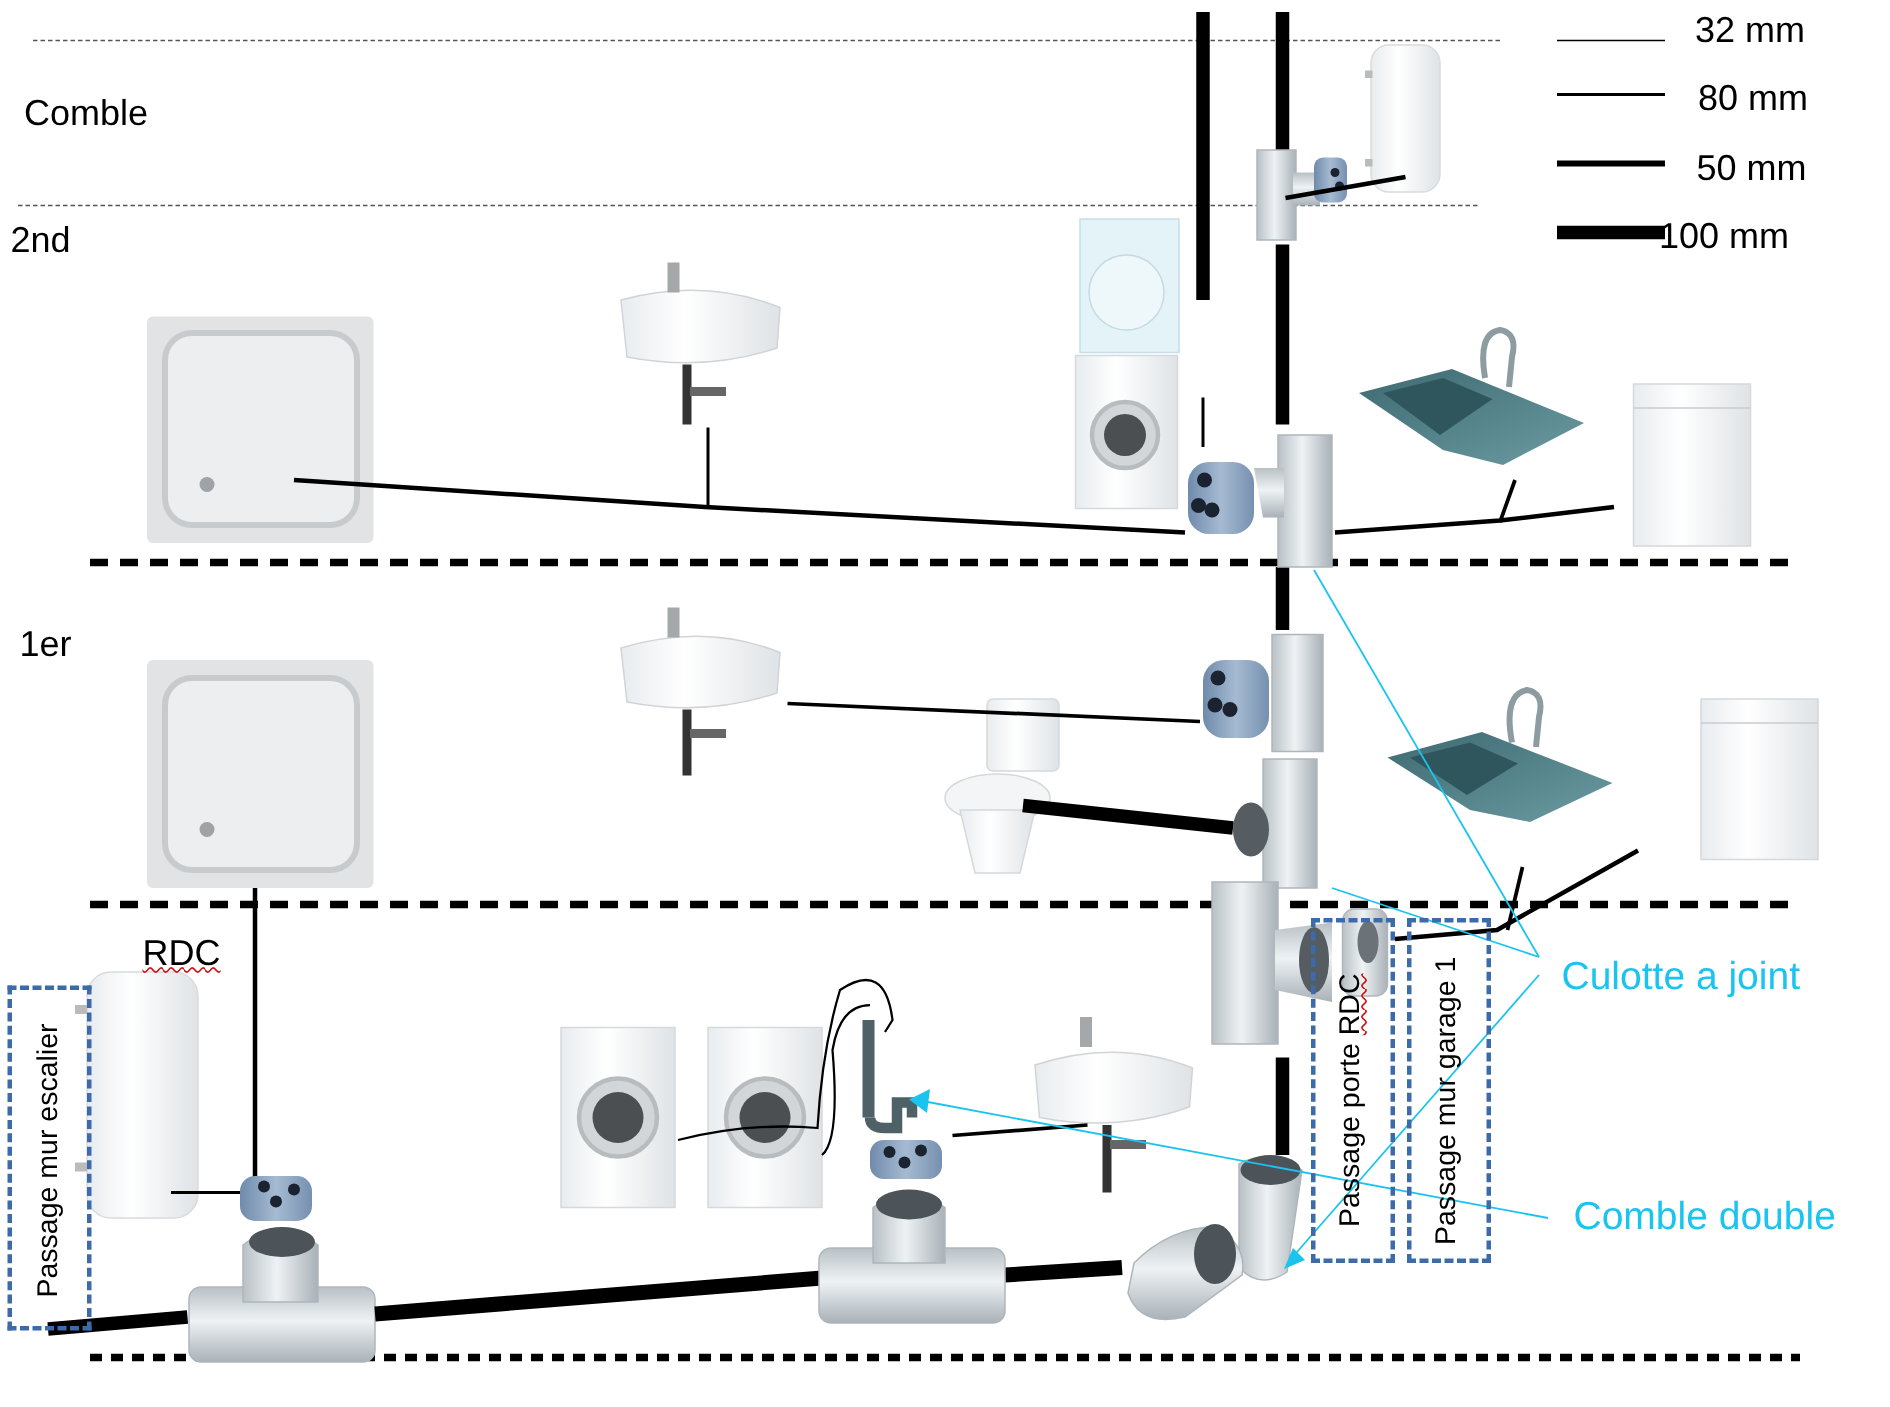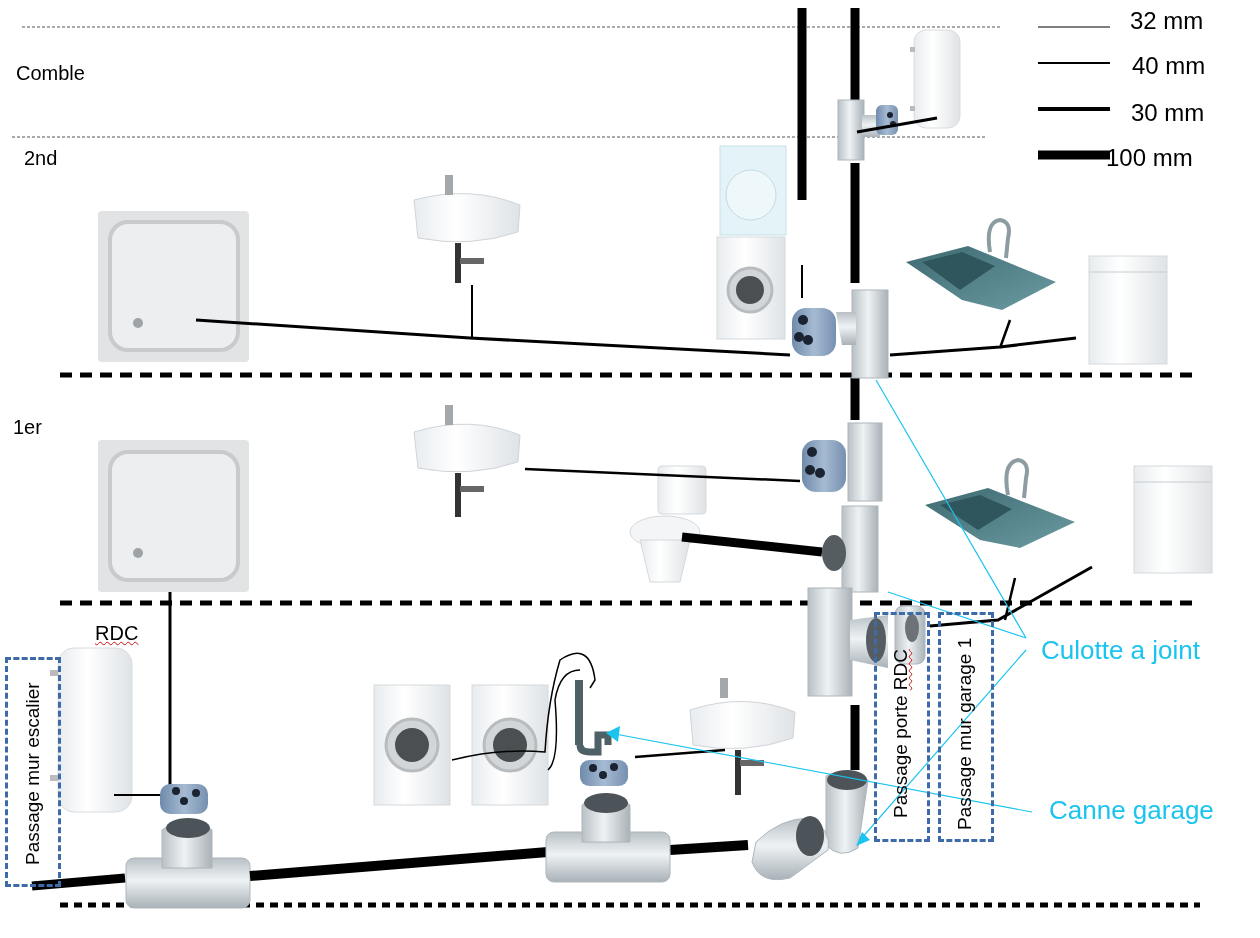--- a/index.html
+++ b/index.html
@@ -1,19 +1,19 @@
 <!DOCTYPE html>
 <html><head>
   <meta charset="utf-8">
   <style>
     html, body { margin: 0; padding: 0; background: #ffffff; }
     body { width: 1260px; height: 938px; position: relative; overflow: hidden; font-family: "Liberation Sans", sans-serif; }
     #canvas { position: absolute; left: 0; top: 0; width: 1260px; height: 938px; }
     .lbl { position: absolute; color: #000; font-family: "Liberation Sans", sans-serif; white-space: nowrap; }
-    .floor-label { font-size: 20px; }
+    .floor-label { font-size: 24px; }
     .legend-label { font-size: 24px; }
     .annot { position: absolute; color: #1ac4ef; font-size: 26px; font-family: "Liberation Sans", sans-serif; white-space: nowrap; text-align: right; }
     .vbox { position: absolute; border: 3px dashed #3d6aa8; box-sizing: border-box; }
     .vtext { position: absolute; font-size: 19px; color: #000; transform: rotate(-90deg); transform-origin: left top; white-space: nowrap; font-family: "Liberation Sans", sans-serif; }
     .squig { text-decoration: underline wavy #d01010; text-decoration-thickness: 1px; }
   </style>
 </head>
 <body>
 
 <svg id="canvas" width="1260" height="938" viewBox="0 0 1260 938" xmlns="http://www.w3.org/2000/svg">
@@ -239,32 +239,32 @@
   <polygon points="606,733 620,726 618,742" fill="#1ac4ef"></polygon>
   <polygon points="856,846 862,832 870,840" fill="#1ac4ef"></polygon>
 
   <line x1="1038" y1="27" x2="1110" y2="27" stroke="#000" stroke-width="1"></line>
   <line x1="1038" y1="63" x2="1110" y2="63" stroke="#000" stroke-width="2"></line>
   <line x1="1038" y1="109" x2="1110" y2="109" stroke="#000" stroke-width="4"></line>
   <line x1="1038" y1="155" x2="1110" y2="155" stroke="#000" stroke-width="9"></line>
 </svg>
 
 <div class="lbl floor-label" style="left:16px; top:62px;">Comble</div>
-<div class="lbl floor-label" style="left:24px; top:147px;">2nd</div>
+<div class="lbl floor-label" style="left:7px; top:147px;">2nd</div>
 <div class="lbl floor-label" style="left:13px; top:396px;margin-top:20px;">1er</div>
 <div class="lbl floor-label squig" style="left:95px; top:622px;">RDC</div>
 
 <div class="lbl legend-label" style="left:1130px; top:7px;">32 mm</div>
-<div class="lbl legend-label" style="left:1132px; top:52px;">40 mm</div>
-<div class="lbl legend-label" style="left:1131px; top:99px;">30 mm</div>
+<div class="lbl legend-label" style="left:1132px; top:52px;">80 mm</div>
+<div class="lbl legend-label" style="left:1131px; top:99px;">50 mm</div>
 <div class="lbl legend-label" style="left:1106px; top:144px;">100 mm</div>
 
 <div class="vbox" style="left:5px; top:657px; width:56px; height:230px;"></div>
 <div class="vtext" style="left:22px; top:865px;">Passage mur escalier</div>
 
 <div class="vbox" style="left:874px; top:612px; width:56px; height:230px;"></div>
 <div class="vtext" style="left:890px; top:818px;"><span>Passage porte </span><span class="squig">RDC</span></div>
 
 <div class="vbox" style="left:938px; top:612px; width:56px; height:230px;"></div>
 <div class="vtext" style="left:954px; top:830px;">Passage mur garage 1</div>
 
 <div class="annot" style="left:1041px; top:635px;">Culotte a joint</div>
-<div class="annot" style="left:1049px; top:795px;">Canne garage</div>
+<div class="annot" style="left:1049px; top:795px;">Comble double</div>
 
 </body></html>

